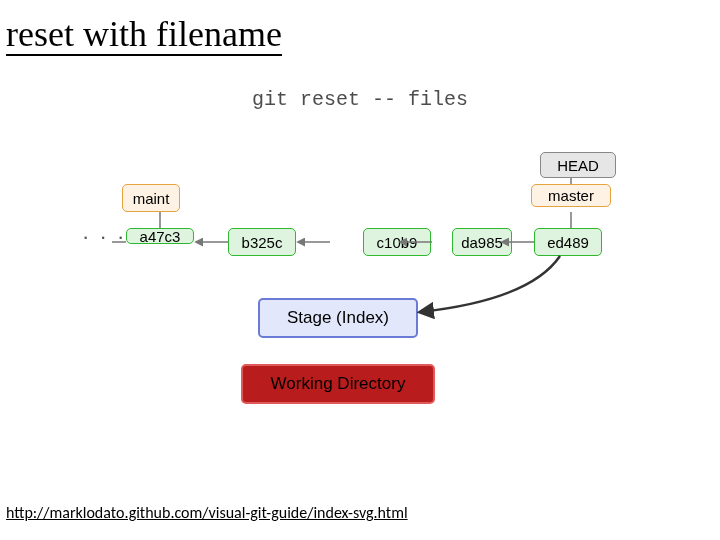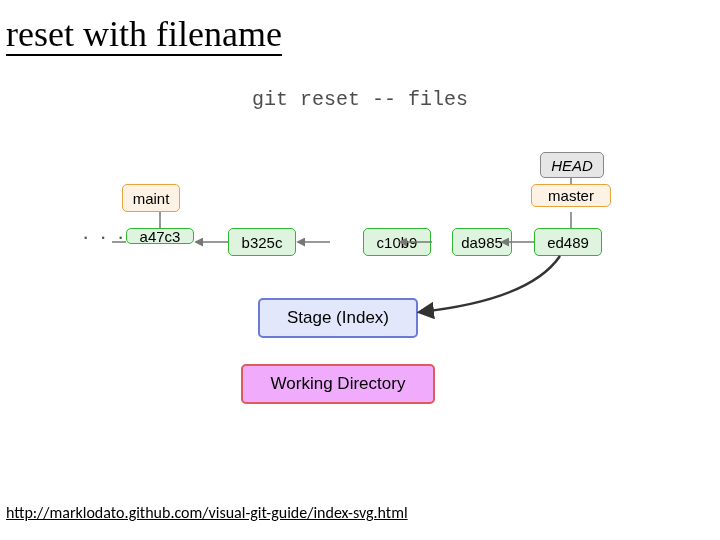--- a/index.html
+++ b/index.html
@@ -40,21 +40,21 @@
     font-size: 15px;
     display: flex;
     align-items: center;
     justify-content: center;
     white-space: nowrap;
   }
   .head   { border: 1px solid #888; background: #e6e6e6; color:#000; }
   .branch { border: 1px solid #e6a23c; background: #fdf2e3; color:#000; }
   .commit { border: 1px solid #2fb82f; background: #dff4df; color:#000; }
   .stage  { border: 2px solid #6a7bd6; background: #e3e7fb; color:#000; font-size: 17px; }
-  .work   { border: 2px solid #e05a5a; background: #f0abfc; color:#000; font-size: 17px; }
+  .work   { border: 2px solid #e05a5a; background: #b91c1c; color:#000; font-size: 17px; }
   .dots {
     position: absolute;
     font-size: 22px;
     color: #555;
     letter-spacing: 2px;
   }
   .link {
     position: absolute;
     bottom: 18px;
     left: 6px;
@@ -70,21 +70,21 @@
     pointer-events: none;
   }
 </style>
 </head>
 <body>
 
 <div class="title">reset with filename</div>
 
 <div class="cmd">git reset -- files</div>
 
-<div class="box head" style="left:540px; top:152px; width:64px; height:26px;font-style:italic;">HEAD</div>
+<div class="box head" style="left:540px; top:152px; width:76px; height:26px;">HEAD</div>
 
 <div class="box branch" style="left:122px; top:184px; width:58px; height:28px;">maint</div>
 <div class="box branch" style="left:531px; top:184px; width:80px; height:23px;">master</div>
 
 <div class="dots" style="left:82px; top:224px;">· · ·</div>
 
 <div class="box commit" style="left:126px; top:228px; width:68px; height:16px;">a47c3</div>
 <div class="box commit" style="left:228px; top:228px; width:68px; height:28px;">b325c</div>
 <div class="box commit" style="left:330px; top:228px; width:68px; height:28px;margin-left:33px;">c10b9</div>
 <div class="box commit" style="left:452px; top:228px; width:60px; height:28px;">da985</div>

